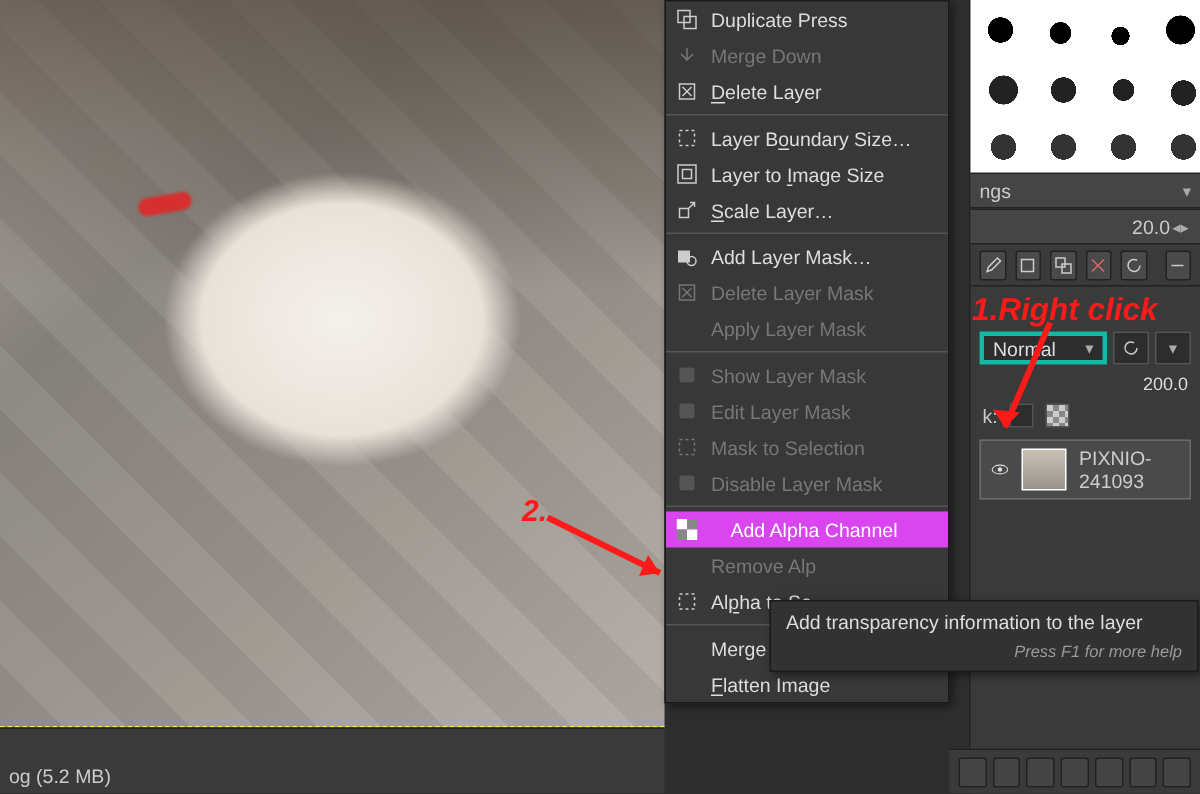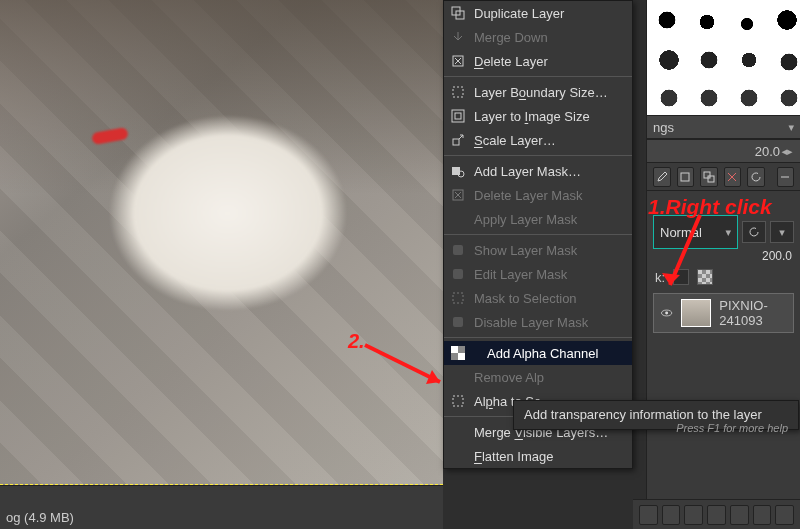--- a/index.html
+++ b/index.html
@@ -43,21 +43,21 @@
     position:absolute; left:443px; top:0; width:190px;
     background:#383838; border:1px solid #1a1a1a;
     box-shadow:2px 2px 6px rgba(0,0,0,.5);
   }
   .ctxmenu .item{
     display:flex; align-items:center; gap:8px;
     padding:4px 8px 4px 6px; color:#ddd; height:24px;
     white-space:nowrap;
   }
   .ctxmenu .item.disabled{ color:#777; }
-  .ctxmenu .item.hover{ background:#0f172a; color:#fff;gap:21px; }
+  .ctxmenu .item.hover{ background:#d946ef; color:#fff;gap:21px; }
   .ctxmenu .sep{ height:1px; background:#555; margin:3px 0; }
   .ctxmenu .ic{ width:16px; height:16px; display:flex; align-items:center; justify-content:center; flex:0 0 16px;}
   .ctxmenu .ic svg{ width:14px; height:14px; }
   .underline{ text-decoration:underline; text-underline-offset:2px; }
 
   
   .rpanel{ position:absolute; left:633px; top:0; right:0; bottom:0; background:#3a3a3a; border-left:1px solid #222;margin-left:13px;}
   .brushes{
     height:115px; background:#fff; margin:0; position:relative;
     background-image:
@@ -81,31 +81,31 @@
   .iconrow{
     height:28px; display:flex; align-items:center; gap:6px; padding:0 6px; border-bottom:1px solid #222;
   }
   .iconrow .ibtn{ width:20px; height:20px; background:#4a4a4a; border:1px solid #222; border-radius:2px; display:flex; align-items:center; justify-content:center;}
   .iconrow .ibtn svg{ width:12px;height:12px; stroke:#ccc; fill:none; }
   .iconrow .ibtn.danger svg{ stroke:#d66; }
   .anno1{ position:absolute; left:648px; top:195px; color:#ff1a1a; font-weight:700; font-style:italic; font-size:21px; pointer-events:none; white-space:nowrap;}
   .anno2{ position:absolute; left:348px; top:330px; color:#ff1a1a; font-weight:700; font-style:italic; font-size:20px; pointer-events:none;}
 
   .blendrow{ display:flex; align-items:center; gap:4px; padding:4px 6px; height:30px;}
-  .blendrow .sel{ flex:1; background:#2d2d2d; border:1px solid #14b8a6; height:34px; display:flex; align-items:center; padding:0 6px; color:#ddd;}
+  .blendrow .sel{ flex:1; background:#2d2d2d; border:3px solid #14b8a6; height:22px; display:flex; align-items:center; padding:0 6px; color:#ddd;}
   .blendrow .btn{ width:24px; height:22px; background:#2d2d2d; border:1px solid #555; display:flex; align-items:center; justify-content:center;}
   .opacity{ padding:2px 8px; text-align:right; color:#ddd; font-size:12px;}
   .lockrow{ display:flex; align-items:center; gap:8px; padding:4px 8px;}
   .lockrow .chk{ width:16px; height:16px; background:#2d2d2d; border:1px solid #555;}
   .layer-entry{ display:flex; align-items:center; gap:8px; padding:4px 6px; background:#4a4a4a; border:1px solid #6a6a6a; margin:4px 6px;}
   .layer-entry .thumb{ width:40px; height:28px; background:linear-gradient(#c8c0b5,#9a948a); border:1px solid #fff;}
   .layer-entry .eye{ width:18px; height:18px; }
 
   .tooltip{
-    position:absolute; left:513px; top:400px; width:286px; height:30px;
+    position:absolute; left:513px; top:400px; width:286px; height:48px;
     background:#323232; border:1px solid #1a1a1a; color:#ddd;
     padding:6px 10px; box-shadow:2px 2px 6px rgba(0,0,0,.5);
     display:flex; flex-direction:column; justify-content:space-between;
   }
   .tooltip .hint{ color:#999; font-style:italic; font-size:11px; text-align:right;}
 
   .bottom-icons{
     position:absolute; left:633px; bottom:0; right:0; height:30px;
     background:#3a3a3a; border-top:1px solid #222;
     display:flex; align-items:center; justify-content:flex-end; gap:4px; padding:0 6px;
@@ -121,32 +121,32 @@
   .chev{ color:#aaa; font-size:11px; }
 </style>
 </head>
 <body>
 
 <div class="canvas">
   <div class="dog"></div>
   <div class="sel-border"></div>
 </div>
 <div class="statusbar">
-  <span class="txt">og (4.9 MB)</span>
+  <span class="txt">og (5.2 MB)</span>
 </div>
 
 <div class="ctxmenu">
   <div class="item">
     <span class="ic">
         <svg viewBox="0 0 14 14">
           <rect x="1" y="1" width="8" height="8" fill="none" stroke="#ccc"></rect>
           <rect x="5" y="5" width="8" height="8" fill="none" stroke="#ccc"></rect>
         </svg>
       </span>
-    <span>Duplicate Layer</span>
+    <span>Duplicate Press</span>
   </div>
   <div class="item disabled">
     <span class="ic">
         <svg viewBox="0 0 14 14">
           <path d="M7 2v7M3 6l4 4 4-4" stroke="#777" fill="none"></path>
         </svg>
       </span>
     <span>Merge Down</span>
   </div>
   <div class="item">

